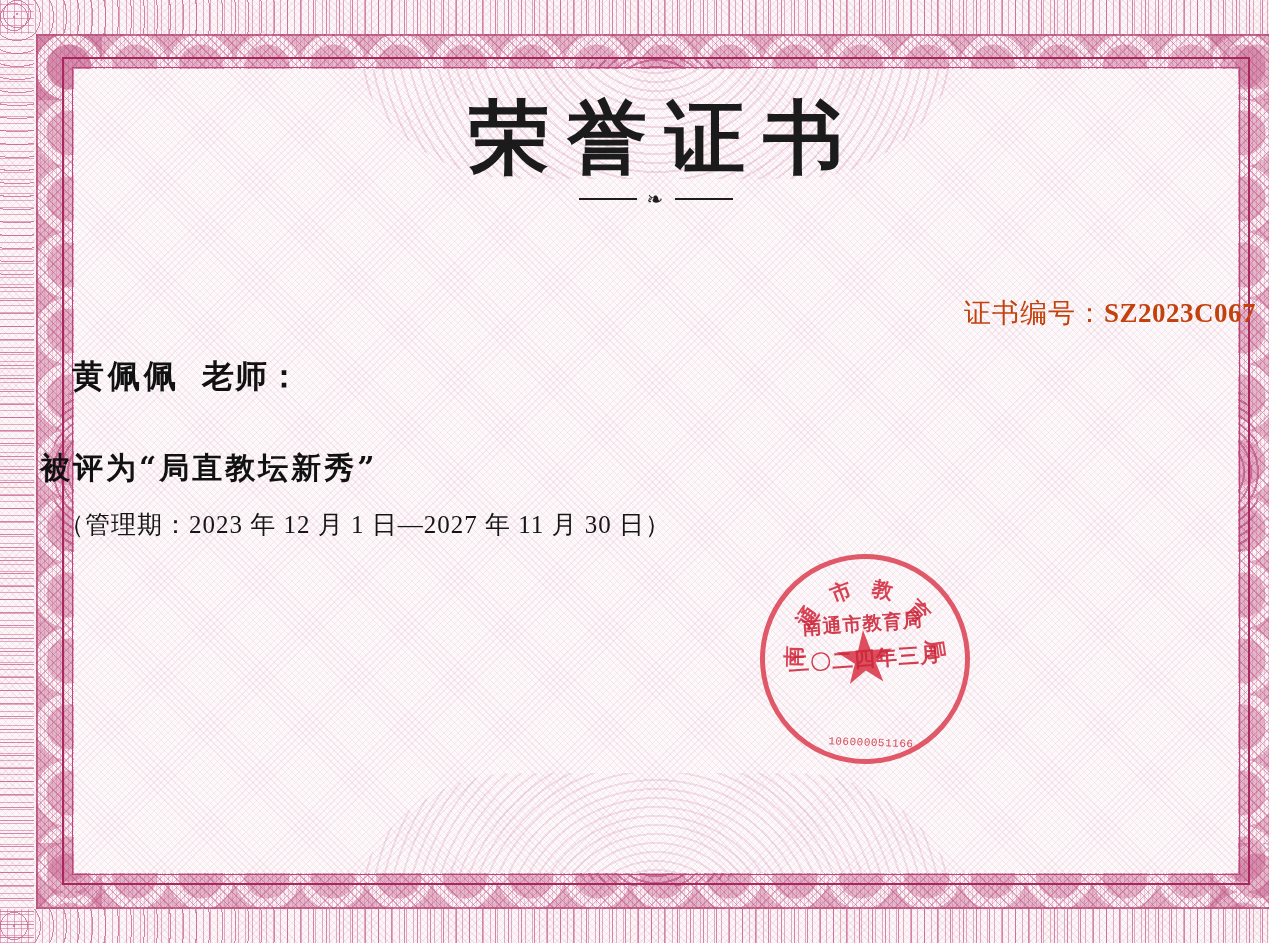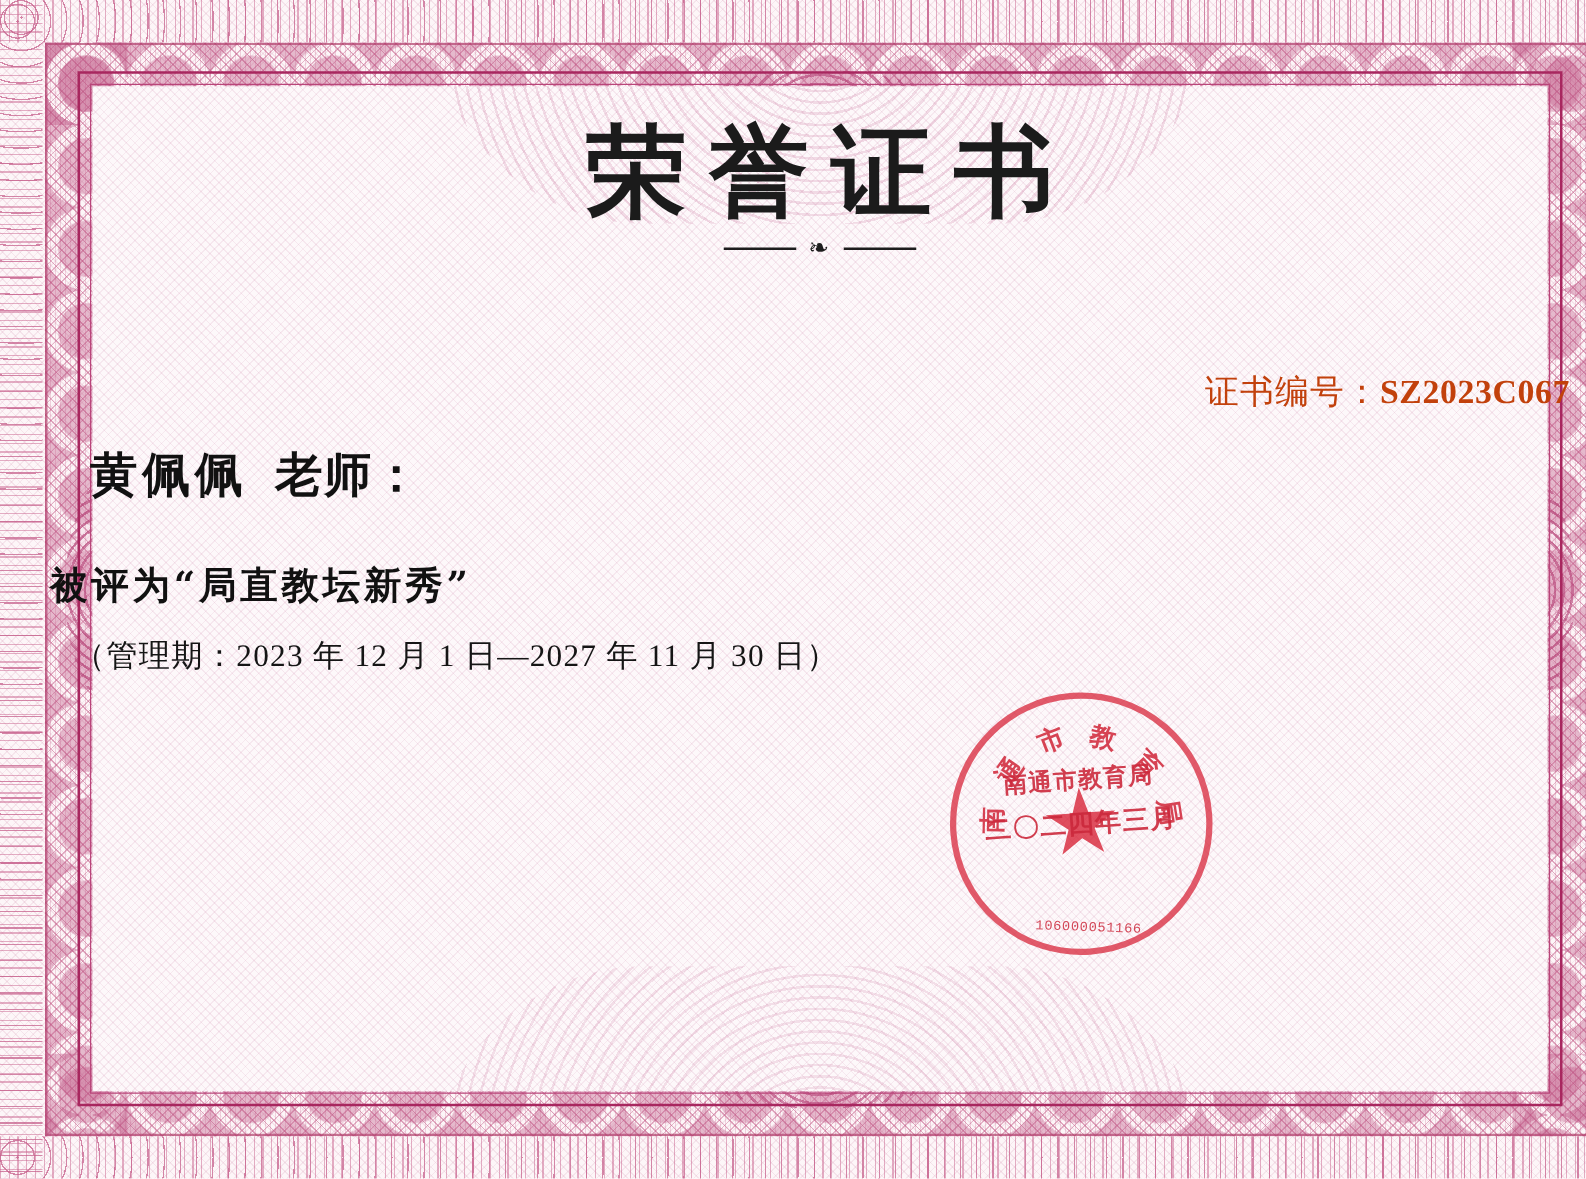--- a/index.html
+++ b/index.html
@@ -205,21 +205,21 @@
     letter-spacing: 0.5px;
   }
 
   
   .recipient {
     position: absolute;
     left: 72px;
     top: 355px;
     font-family: "DejaVu Serif", "Liberation Serif", serif;
     font-weight: bold;
-    font-size: 38px;
+    font-size: 32px;
     color: #111;
     white-space: nowrap;
     text-align: right;
   }
   .recipient .name {
     letter-spacing: 4px;
     margin-right: 22px;
   }
   .recipient .suffix {
     letter-spacing: 1px;

